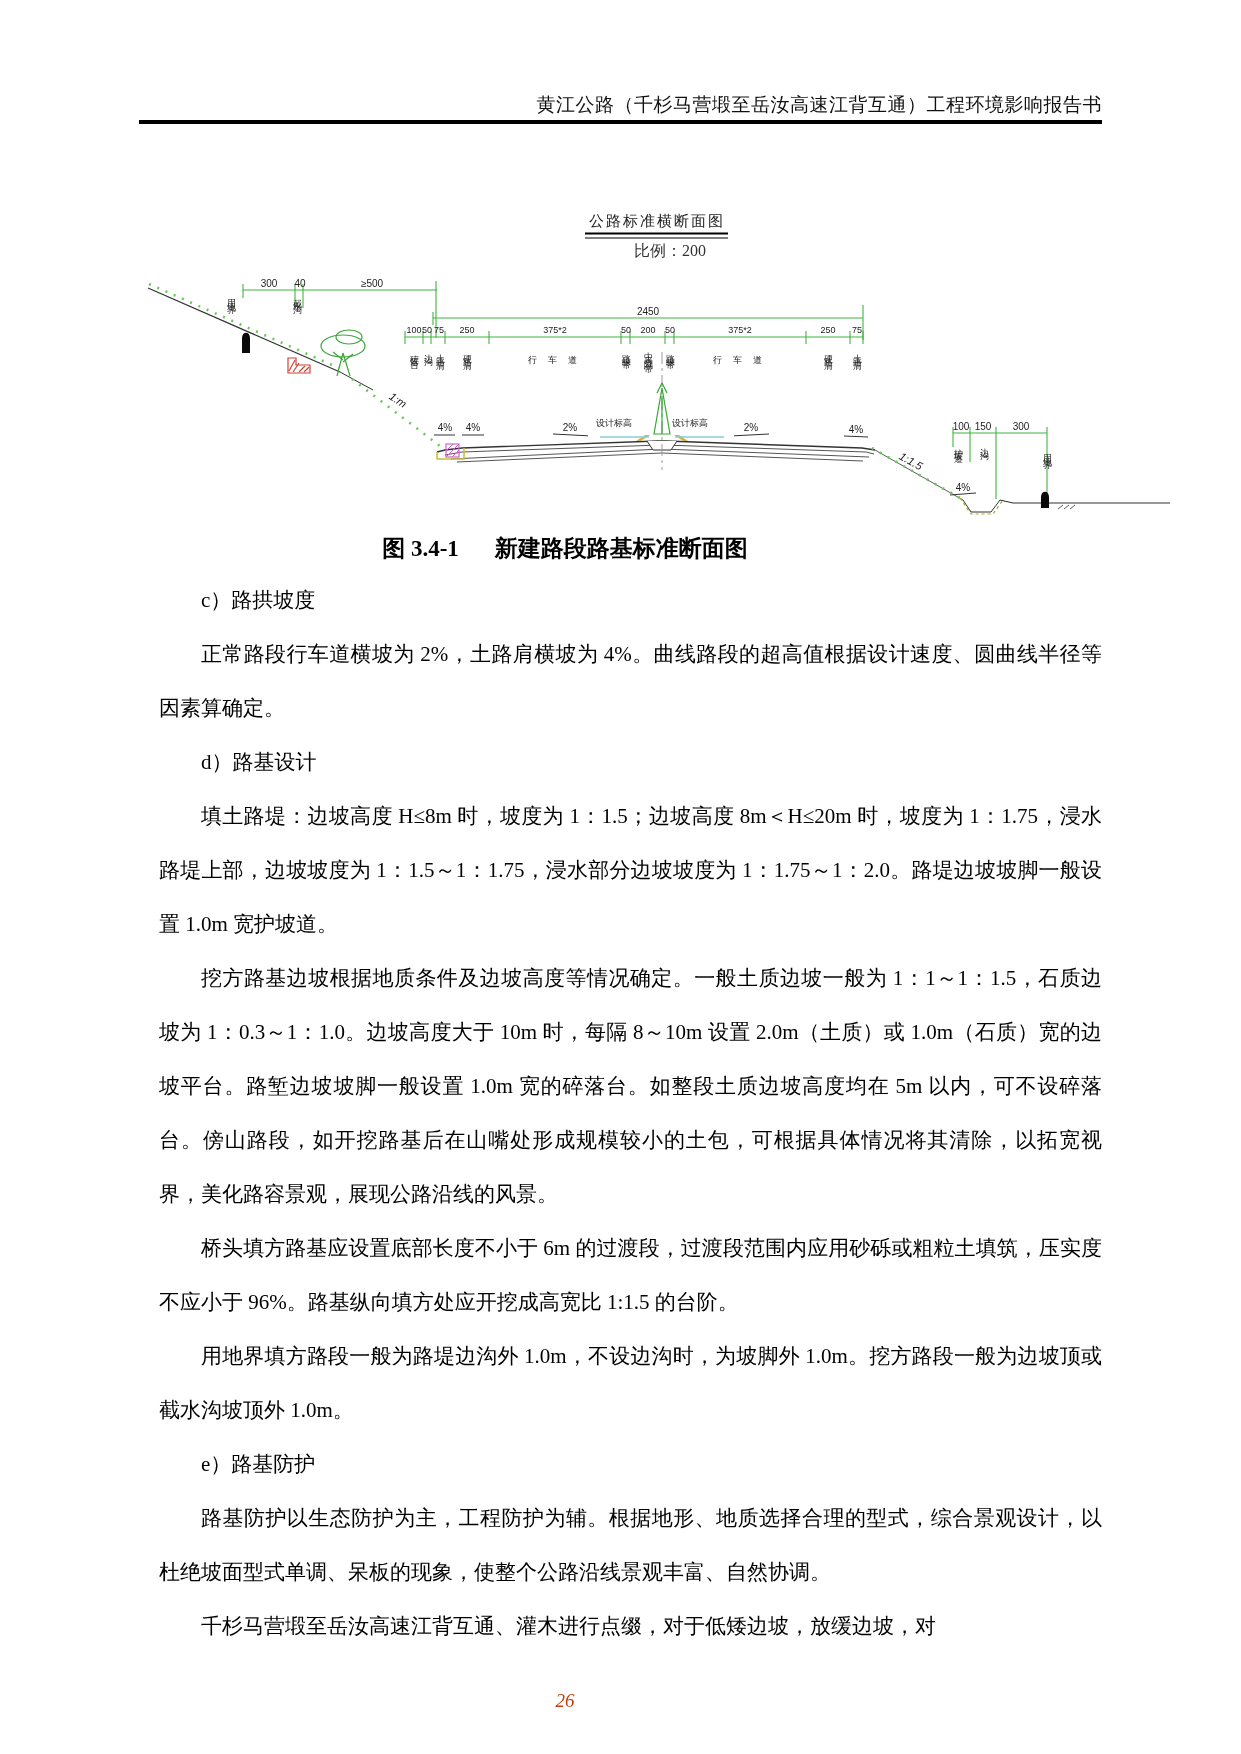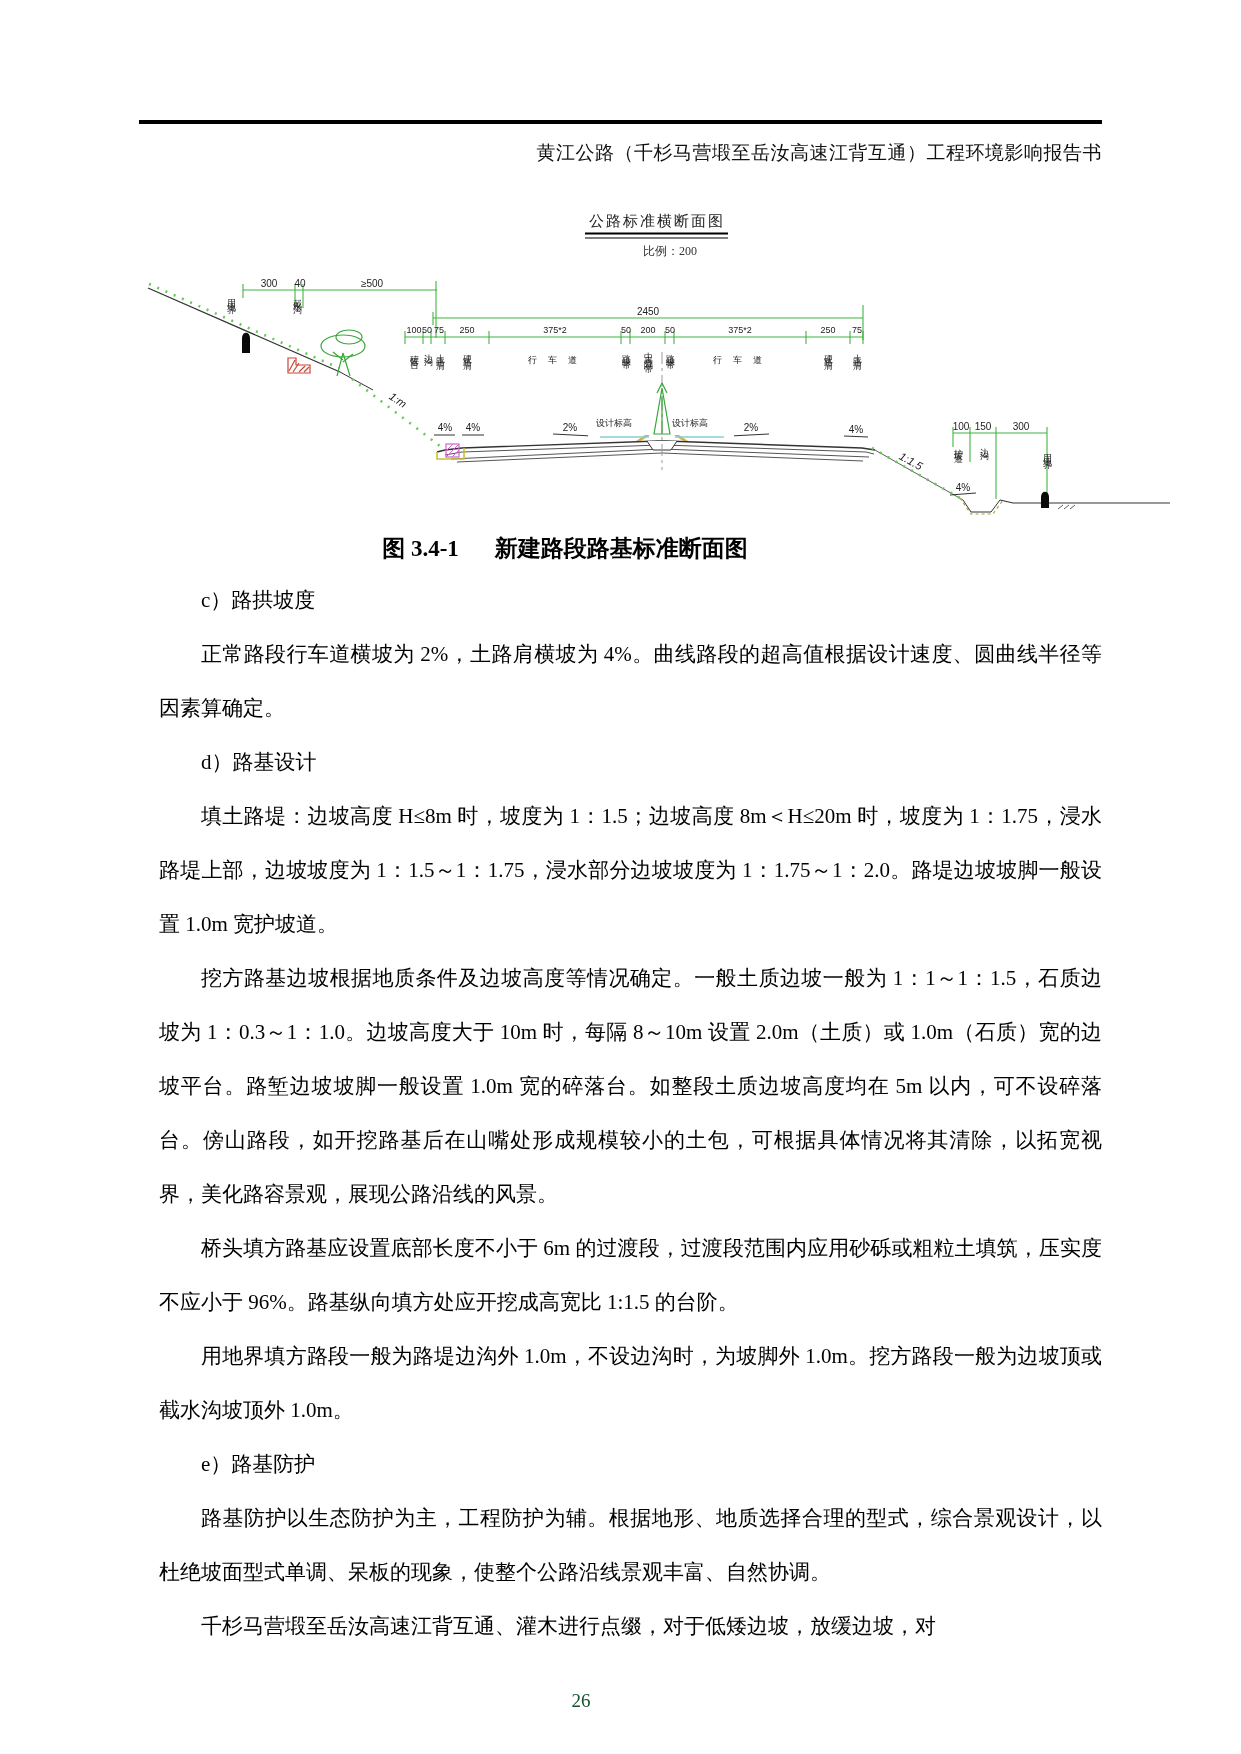--- a/index.html
+++ b/index.html
@@ -10,36 +10,35 @@
     margin: 0 auto;
     background: #ffffff;
     font-family: "Liberation Serif", "DejaVu Serif", serif;
     color:#000;
     overflow: hidden;
   }
   .header-text {
     position:absolute; top:92px; left:139px; width:963px;
     font-size:19px; text-align:right; letter-spacing:0.5px; color:#111;
     white-space:nowrap;
-    margin-top:48px;
   }
   .header-rule {
     position:absolute; top:120px; left:139px; width:963px; height:4px;
     background:#000;
   }
   
   .figure-area { position:absolute; top:0; left:0; width:1241px; height:565px; }
   .figure-area svg { position:absolute; top:0; left:0; }
   .fig-title {
     position:absolute; left:657px; top:221px; transform:translate(-50%,-50%);
     font-size:15px; letter-spacing:2px; color:#222; white-space:nowrap;
   }
   .fig-scale {
     position:absolute; left:670px; top:251px; transform:translate(-50%,-50%);
-    font-size:12px; color:#333; white-space:nowrap;
+    font-size:16px; color:#333; white-space:nowrap;
   }
   .dlabel {
     position:absolute; transform:translate(-50%,-50%);
     font-size:10px; color:#222; white-space:nowrap;
     font-family:"Liberation Sans","DejaVu Sans",sans-serif;
   }
   .dlabel.sm { font-size:9px; }
   .vlabel {
     position:absolute; transform:translateX(-50%);
     writing-mode:vertical-rl; text-orientation:upright;
@@ -53,22 +52,22 @@
     display:flex; justify-content:center; gap:36px;
     font-size:23px; font-weight:bold; color:#000;
   }
   
   .body-text {
     position:absolute; top:573px; left:139px; width:963px;
     font-size:21px; line-height:54px; text-align:justify; color:#000;
   }
   .body-text p { text-indent:2em;margin-left:20px; }
   .page-number {
-    position:absolute; top:1690px; left:16px; width:1130px; text-align:center;
-    font-size:19px; color:#14532d;
+    position:absolute; top:1690px; left:0; width:1130px; text-align:center;
+    font-size:19px; color:#c2410c;font-style:italic;
   }
 </style>
 </head>
 <body>
 
 <div class="page">
 
   <div class="header-text">黄江公路（千杉马营塅至岳汝高速江背互通）工程环境影响报告书</div>
   <div class="header-rule"></div>
 

